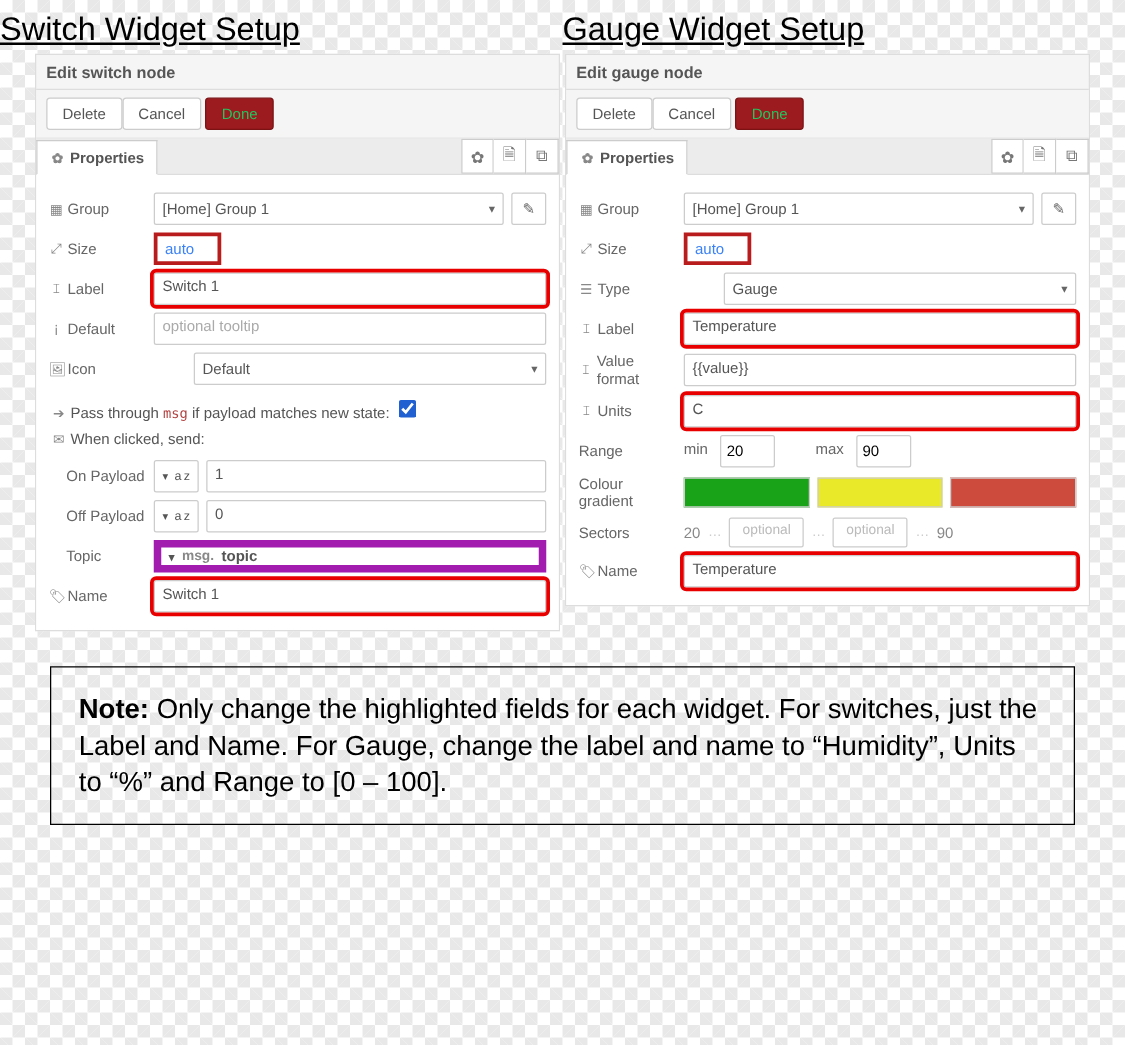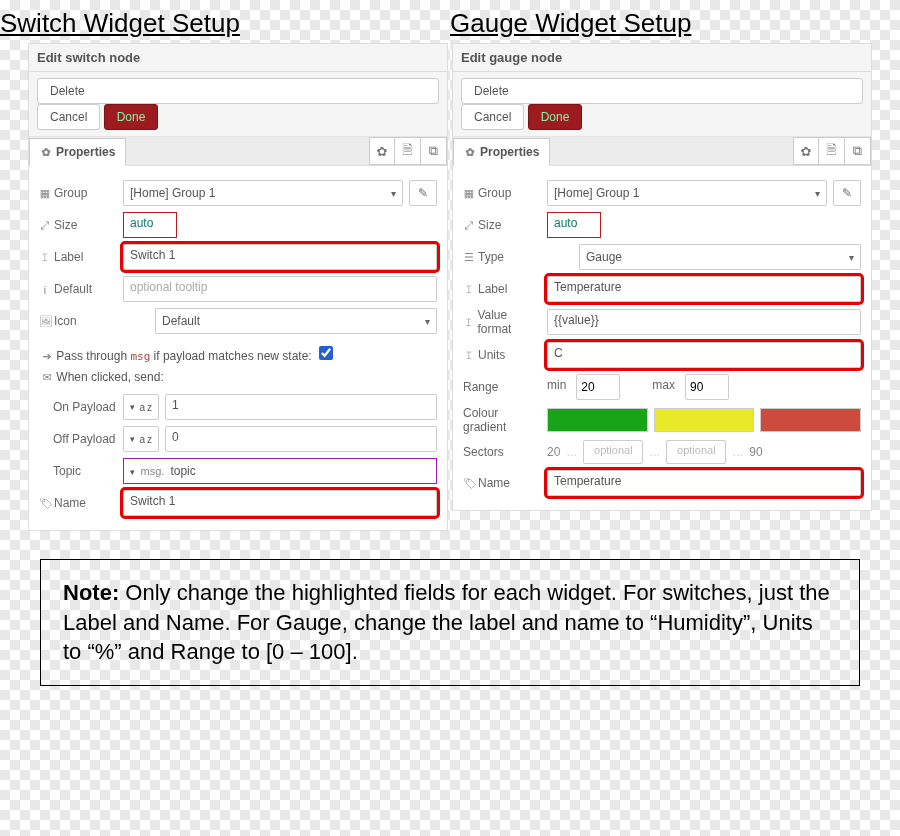--- a/index.html
+++ b/index.html
@@ -11,55 +11,55 @@
       linear-gradient(45deg, transparent 75%, #e8e8e8 75%),
       linear-gradient(-45deg, transparent 75%, #e8e8e8 75%);
     background-size: 20px 20px;
     background-position: 0 0, 0 10px, 10px -10px, -10px 0px;
   }
   .titles { display:flex; padding: 8px 0 4px 0; }
   .titles > div { flex:1; font-size: 26px; text-decoration: underline; }
   .panels { display:flex; gap:4px; padding: 0 28px; align-items:flex-start; }
   .panel { flex:1; background:#f5f5f5; border:1px solid #ddd; font-size: 12px; color:#555; }
   .panel-head { padding: 6px 8px; font-weight:600; border-bottom:1px solid #ddd; font-size:13px; }
-  .toprow { display:flex; justify-content:flex-start; padding:6px 8px; background:#f5f5f5; border-bottom:1px solid #e5e5e5;flex-direction:column; }
+  .toprow { display:flex; justify-content:flex-start; padding:6px 8px; background:#f5f5f5; border-bottom:1px solid #e5e5e5; }
   .btn { display:inline-block; padding:5px 12px; background:#fff; border:1px solid #ccc; border-radius:3px; font-size:12px; color:#555; }
-  .btn.done { background:#9c1b1e; color:#86efac; border-color:#7b1214; font-weight:500; }
+  .btn.done { background:#9c1b1e; color:#22c55e; border-color:#7b1214; font-weight:500; }
   .tabs { display:flex; background:#ececec; border-bottom:1px solid #ddd; align-items:stretch; }
   .tab { padding:6px 10px; background:#fff; border:1px solid #ccc; border-bottom:1px solid #fff; font-size:12px; font-weight:600; display:flex; align-items:center; gap:4px; position:relative; top:1px;}
   .tab-spacer { flex:1; }
   .tab-icons { display:flex; }
   .tab-icons .ib { width:26px; display:flex; align-items:center; justify-content:center; border:1px solid #ccc; border-left:none; background:#fff; font-size:13px; color:#777;}
   .tab-icons .ib:first-child{border-left:1px solid #ccc;}
   .body { background:#fff; padding:8px 10px; }
   .row { display:flex; align-items:center; margin:6px 0; gap:6px; }
   .lab { width:78px; font-size:12px; color:#666; display:flex; align-items:center; gap:3px; }
   .lab.indent { padding-left:14px; }
   .ic { display:inline-block; font-size:11px; color:#888; width:12px; text-align:center;}
   .input { flex:1; height:26px; border:1px solid #ccc; border-radius:2px; padding:3px 6px; font-size:12px; background:#fff; color:#555; }
   .input.ph { color:#aaa; }
   .sel { display:flex; align-items:center; justify-content:space-between; }
   .sel::after { content:"\25BE"; font-size:10px; color:#666; }
   .smbtn { width:28px; height:26px; border:1px solid #ccc; background:#fff; display:flex; align-items:center; justify-content:center; border-radius:2px; font-size:12px; color:#666;}
-  .sizebox { width:54px; height:26px; border:1px solid #b91c1c; background:#fff; padding:3px 6px; font-size:12px; color:#0f766e;}
+  .sizebox { width:54px; height:26px; border:3px solid #b91c1c; background:#fff; padding:3px 6px; font-size:12px; color:#3b82f6;}
   .typebox { width:110px;margin-left:32px; }
   .highlight { outline:3px solid #e80000; outline-offset:0; }
   .noterow { font-size:12px; color:#555; padding:3px 0 4px 2px; }
   .msg { color:#b34343; font-family:monospace; font-size:11px; }
   .chk { width:14px; height:14px; accent-color:#2060d0;}
   .range .sm { width:44px; height:26px; border:1px solid #ccc; border-radius:2px; padding:2px 4px; font-size:12px; text-align:left; }
   .range .lbl { font-size:12px; color:#666; margin:0 4px 4px 0;}
   .colorbar { display:flex; gap:6px; flex:1;}
   .colorbar div { flex:1; height:24px; border:1px solid #ccc;}
   .sectors { display:flex; align-items:center; gap:4px; font-size:12px; color:#888;}
   .optbox { width:60px; height:24px; border:1px solid #ccc; border-radius:2px; text-align:center; font-size:11px; color:#bbb; padding-top:3px;}
   .dots{color:#ccc; font-size:11px; margin:0 2px;}
   .paytype { display:flex; align-items:center; gap:2px; border:1px solid #ccc; height:26px; padding:2px 6px; background:#fff; font-size:12px; border-radius:2px;}
   .paytype::before{content:"\25BE"; font-size:9px; margin-right:3px; color:#555;}
-  .topicbox { display:flex; align-items:center; gap:6px; border:1px solid #a21caf; height:26px; padding:2px 6px; flex:1;}
+  .topicbox { display:flex; align-items:center; gap:6px; border:6px solid #a21caf; height:26px; padding:2px 6px; flex:1;font-weight:bold;}
   .topicbox .arrow::before{content:"\25BE"; font-size:9px; color:#555;}
   .notebox { margin:28px 40px 0 40px; border:1.5px solid #000; padding:18px 22px; font-size:22px; line-height:1.35; }
   .notebox b { font-weight:700; }
 </style>
 </head>
 <body>
 
 <div class="checker" style="position:absolute; inset:0;"></div>
 
 <div style="position:relative;">

